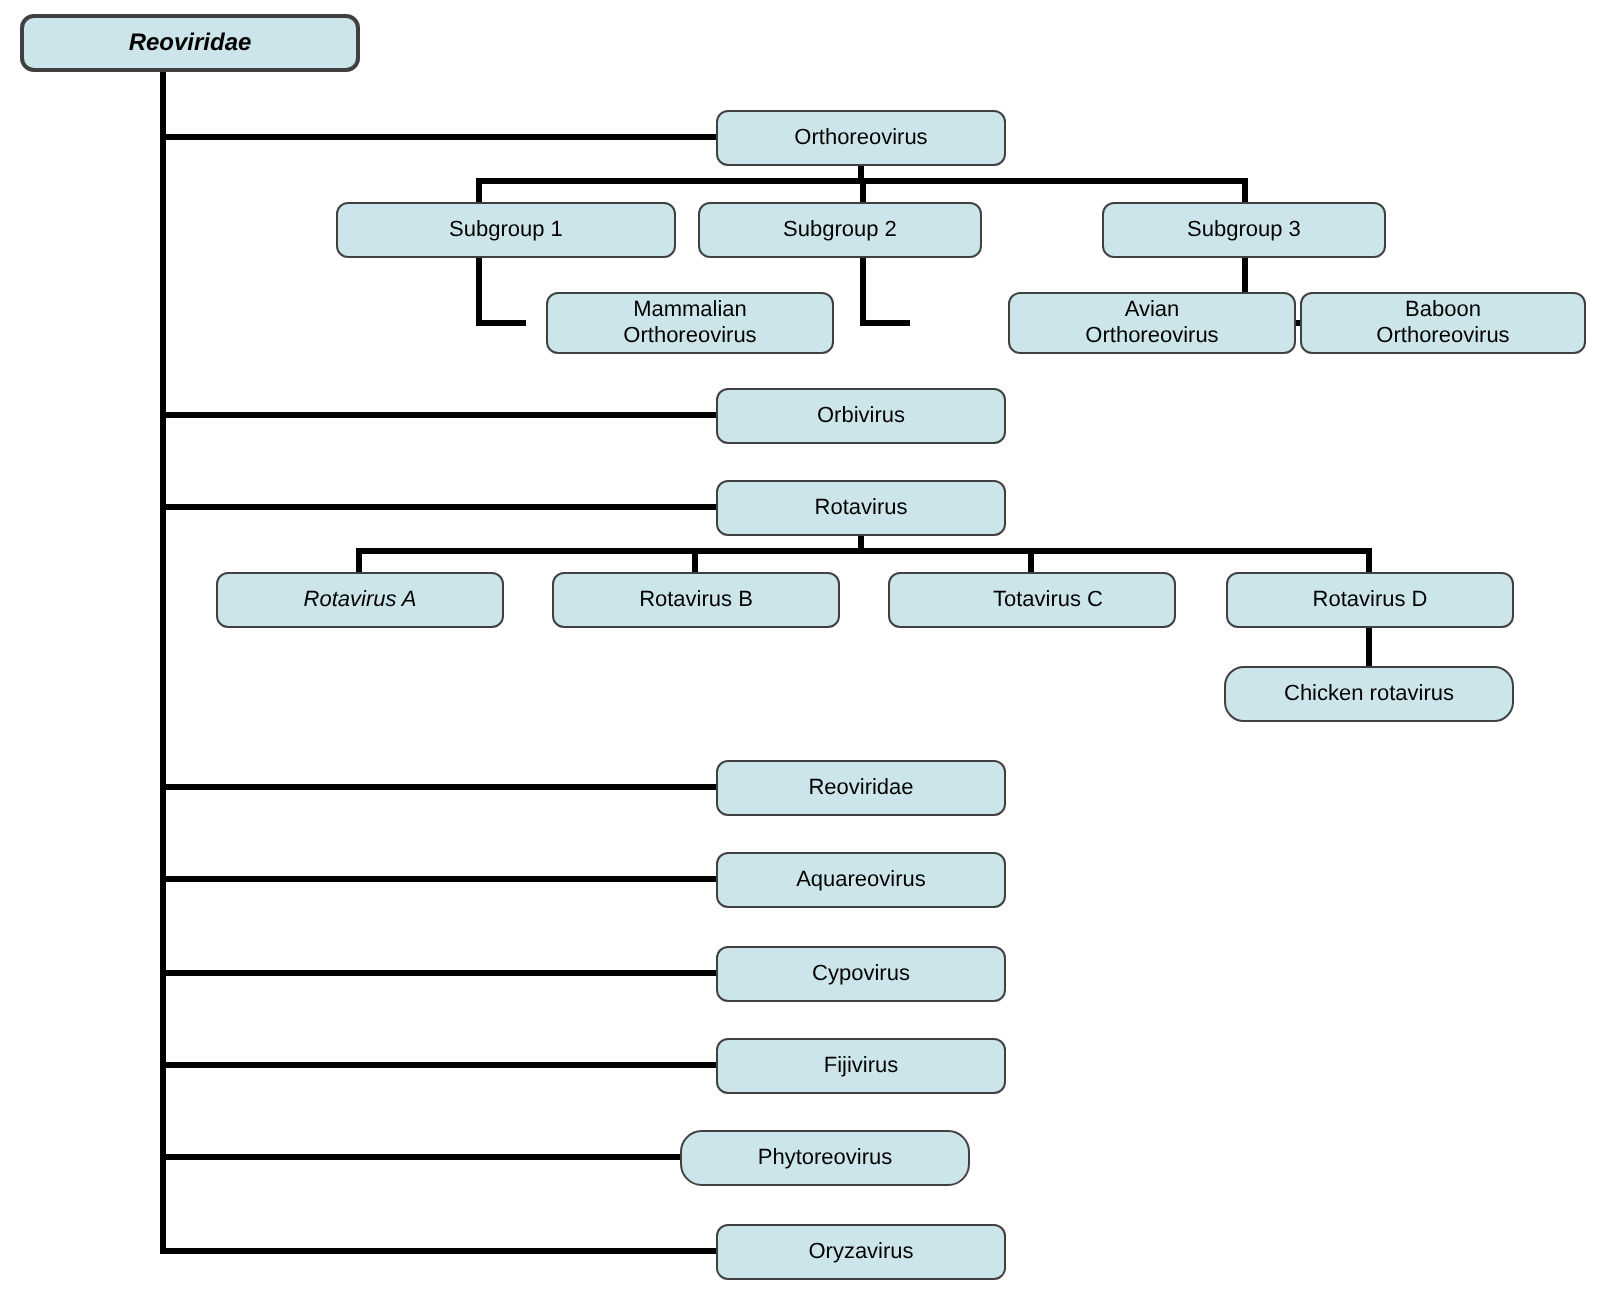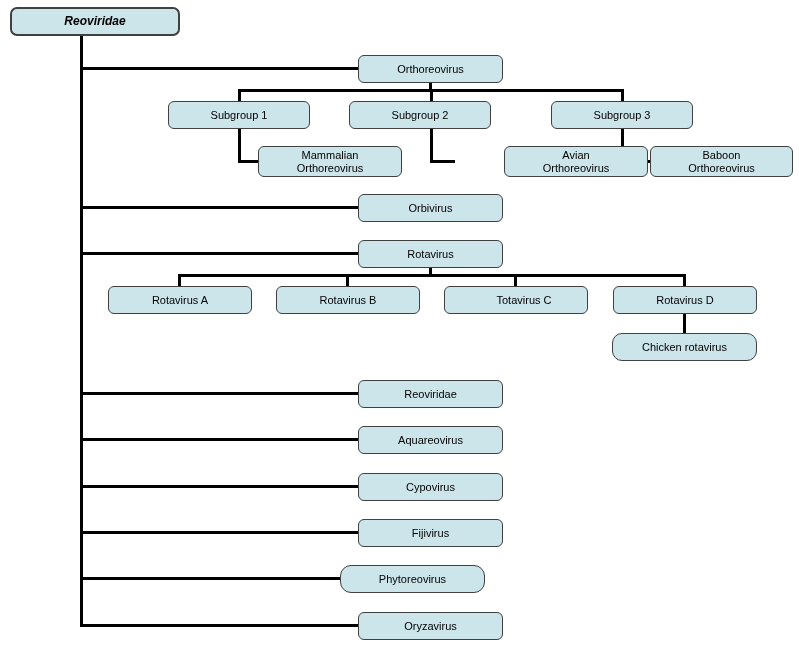--- a/index.html
+++ b/index.html
@@ -40,29 +40,29 @@
   }
   .node.two-line { height: 31px; }
   .line {
     position: absolute;
     background: #000000;
   }
 
   
   #n-reoviridae     { left: 10px;  top: 7px;   width: 170px; height: 29px; font-style: italic; }
   #n-orthoreovirus  { left: 358px; top: 55px;  }
-  #n-subgroup1      { left: 168px; top: 101px; width: 142px; }
+  #n-subgroup1      { left: 168px; top: 101px; width: 170px; }
   #n-subgroup2      { left: 349px; top: 101px; width: 142px; }
   #n-subgroup3      { left: 551px; top: 101px; width: 142px; }
-  #n-mammalian      { left: 258px; top: 146px; width: 144px; }
+  #n-mammalian      { left: 273px; top: 146px; width: 144px; }
   #n-avian          { left: 477px; top: 146px; width: 144px; margin-left: 27px; }
   #n-baboon         { left: 650px; top: 146px; width: 143px; }
   #n-orbivirus      { left: 358px; top: 194px; }
   #n-rotavirus      { left: 358px; top: 240px; }
-  #n-rotavirus-a    { left: 108px; top: 286px; width: 144px; }
+  #n-rotavirus-a    { left: 108px; top: 286px; width: 144px; font-style: italic; }
   #n-rotavirus-b    { left: 276px; top: 286px; width: 144px; }
   #n-totavirus-c    { left: 444px; top: 286px; width: 144px; padding-left: 16px; }
   #n-rotavirus-d    { left: 613px; top: 286px; width: 144px; }
   #n-chicken        { left: 612px; top: 333px; border-radius: 10px; }
   #n-coltivirus     { left: 358px; top: 380px; }
   #n-aquareovirus   { left: 358px; top: 426px; }
   #n-cypovirus      { left: 358px; top: 473px; }
   #n-fijivirus      { left: 358px; top: 519px; }
   #n-phytoreovirus  { left: 340px; top: 565px; border-radius: 11px; }
   #n-oryzavirus     { left: 358px; top: 612px; }

